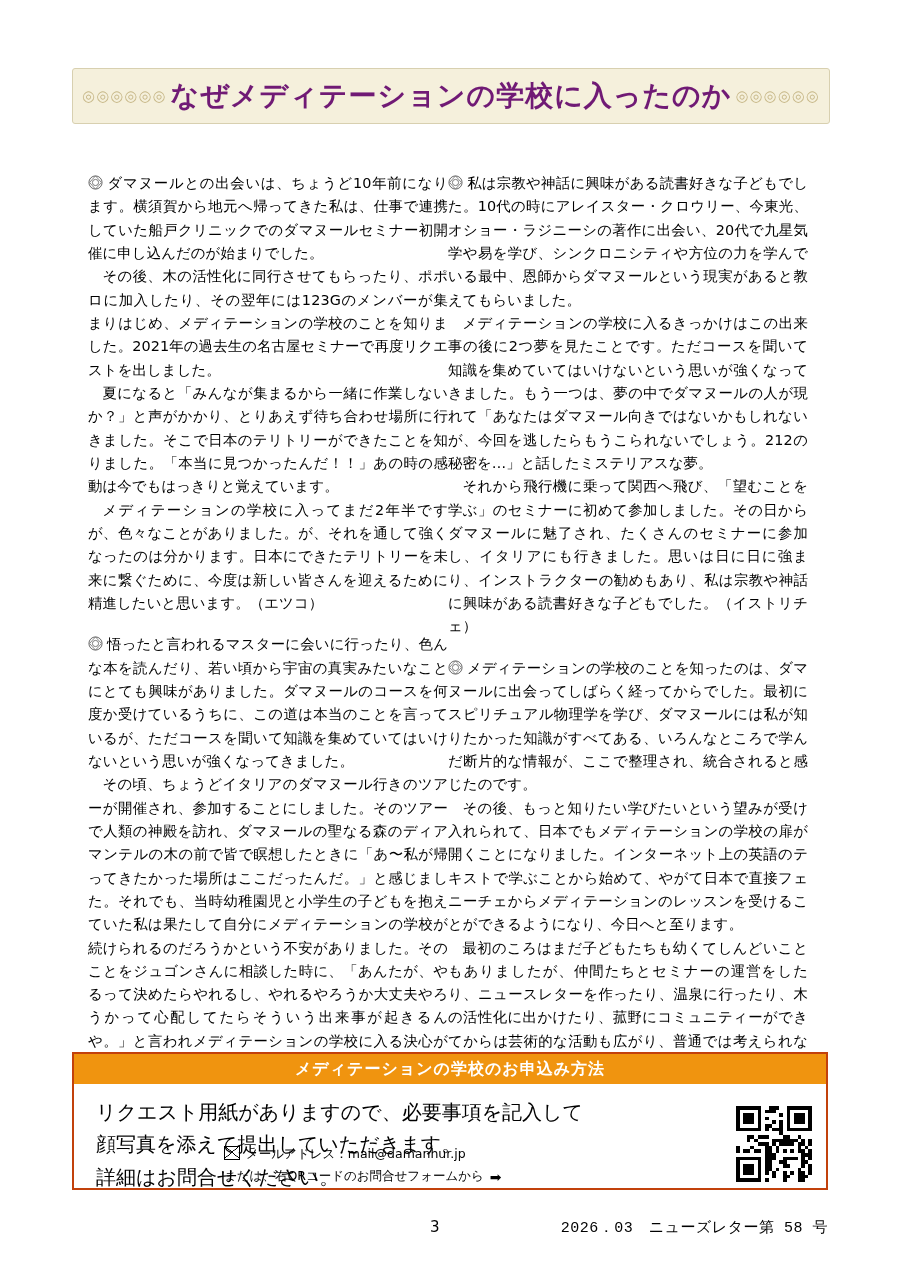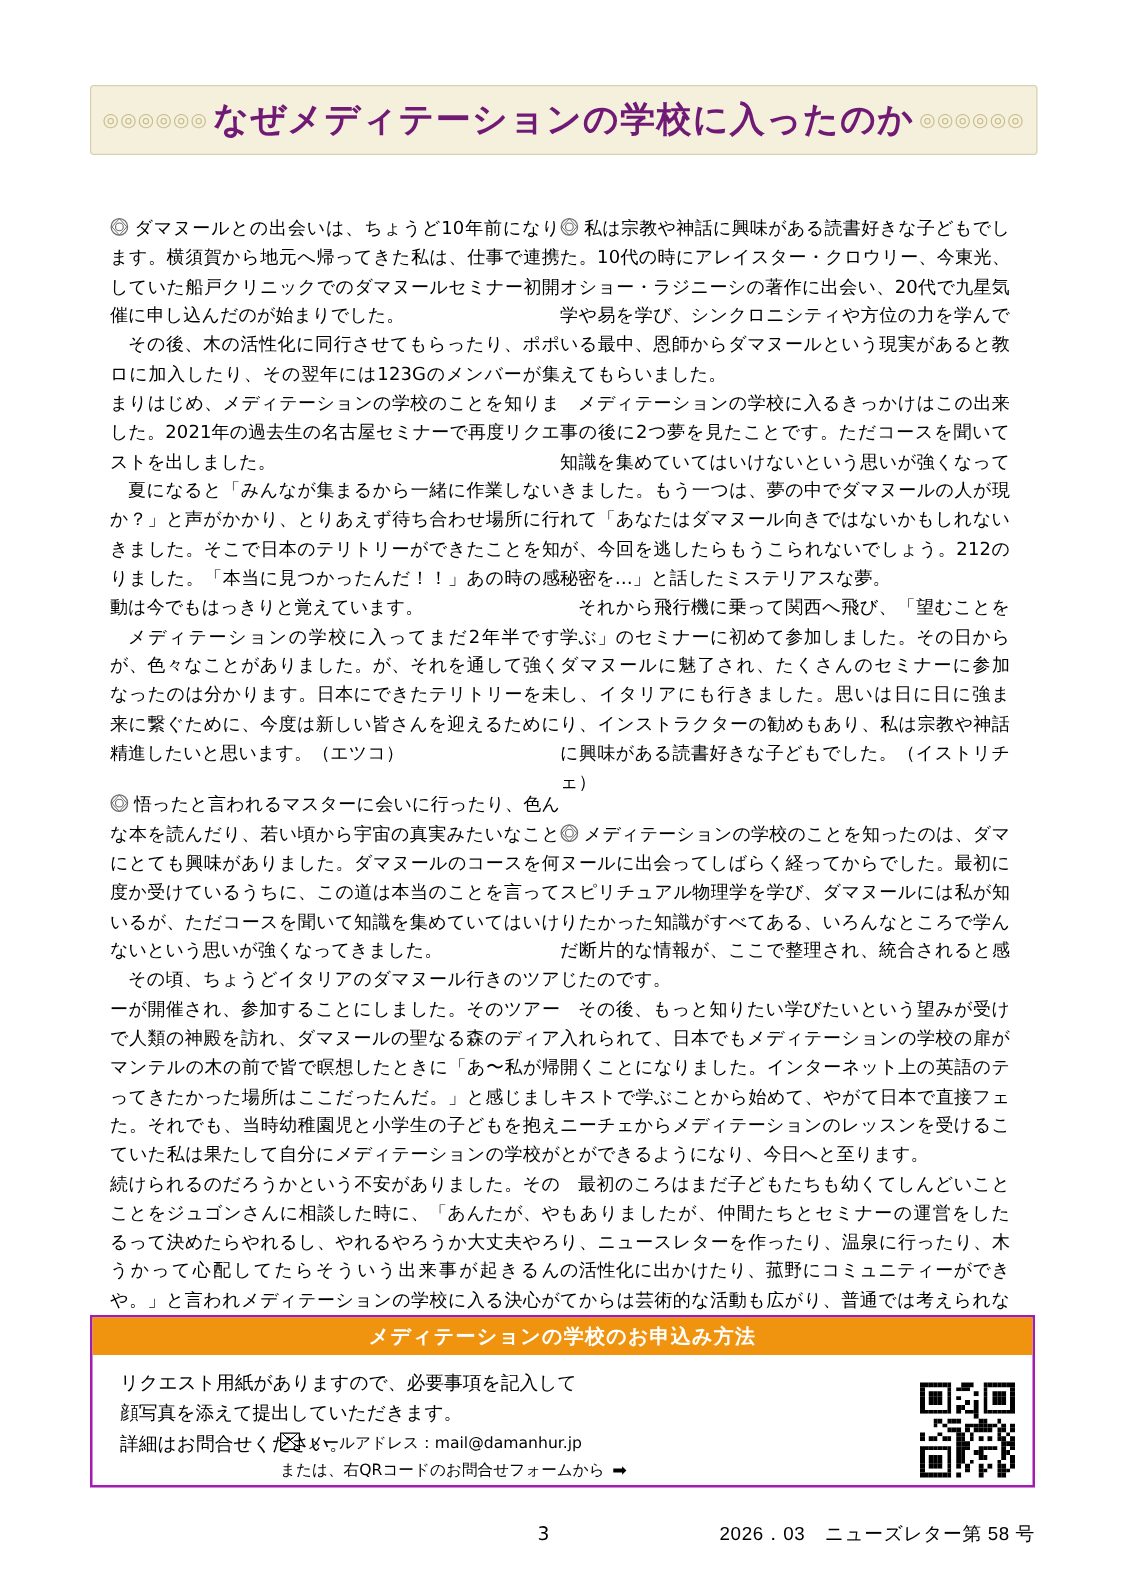--- a/index.html
+++ b/index.html
@@ -94,21 +94,21 @@
   }
   .flower svg { display: block; }
 
   
   .apply-box {
     position: absolute;
     left: 72px;
     top: 1052px;
     width: 756px;
     height: 138px;
-    border: 2px solid #a21caf;
+    border: 2px solid #c2410c;
     box-sizing: border-box;
     background: #fff;
   }
   .apply-header {
     height: 30px;
     background: #f0940f;
     color: #fff;
     font-family: "DejaVu Sans", sans-serif;
     font-weight: bold;
     font-size: 16px;
@@ -117,22 +117,22 @@
     justify-content: center;
     letter-spacing: 1px;
   }
   .apply-body {
     position: relative;
     padding: 12px 16px 0 22px;
     height: 104px;
     box-sizing: border-box;
   }
   .apply-line {
-    font-family: Liberation Mono, monospace;
-    font-size: 15px;
+    font-family: Liberation Serif, serif;
+    font-size: 20px;
     line-height: 1.62;
   }
   .contact-row {
     position: absolute;
     left: 150px;
     top: 62px;
     display: flex;
     align-items: flex-start;
     font-family: "DejaVu Sans", sans-serif;
     font-size: 12.5px;
@@ -196,21 +196,21 @@
     position: absolute;
     left: 430px;
     top: 0;
     font-family: "DejaVu Sans", sans-serif;
     font-size: 15px;
   }
   .issue-line {
     position: absolute;
     right: 72px;
     top: 0;
-    font-family: Liberation Sans, sans-serif;
+    font-family: Liberation Mono, monospace;
     font-size: 15px;
     letter-spacing: 0.5px;
   }
 </style>
 </head>
 <body>
 
 <div class="page">
 
   <div class="title-banner">

